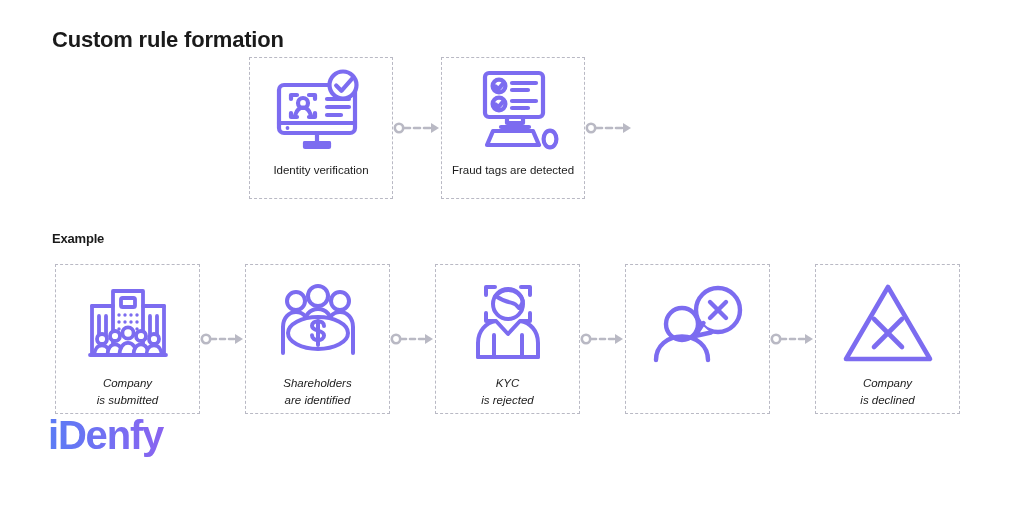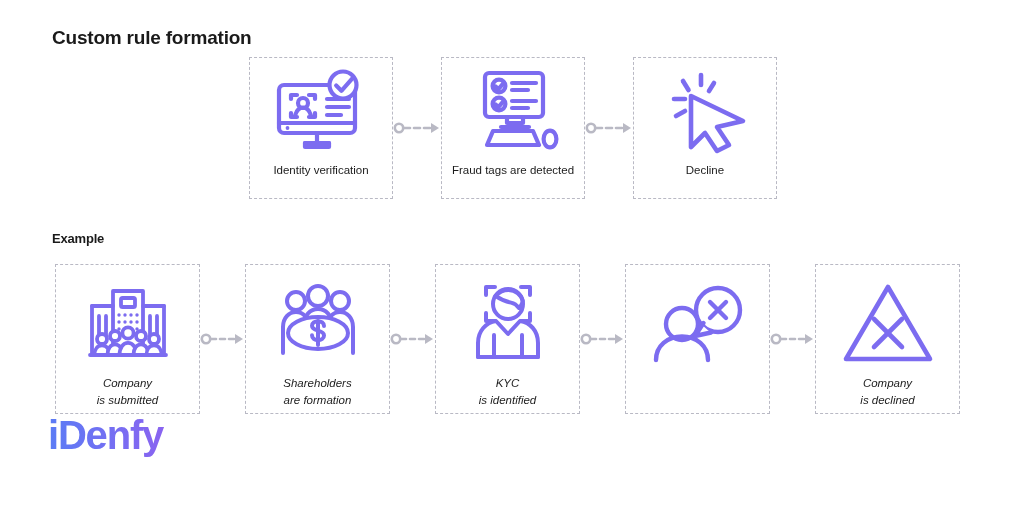--- a/index.html
+++ b/index.html
@@ -12,21 +12,21 @@
   .stage{position:absolute;inset:0;}
 
   
   .heading{
     position:absolute;
     font-weight:bold;
     color:#1a1a1a;
     letter-spacing:-0.2px;
     white-space:nowrap;
   }
-  #heading-rule{left:52px;top:27px;font-size:19px;}
+  #heading-rule{left:52px;top:27px;font-size:22px;}
   #heading-example{left:52px;top:231px;font-size:13px;}
 
   
   .row{position:absolute;display:flex;align-items:flex-start;}
   #row-rule{left:249px;top:57px;}
   #row-example{left:55px;top:264px;font-style:italic;}
 
   
   .card{
     box-sizing:border-box;
@@ -150,37 +150,20 @@
     <div class="connector">
       <svg width="48" height="14" viewBox="0 0 48 14">
         <circle cx="6" cy="7" r="4.2" fill="none" stroke="#b9b9c4" stroke-width="2.6"></circle>
         <path d="M10.5 7 H17" stroke="#b9b9c4" stroke-width="2.6" stroke-linecap="round"></path>
         <path d="M21 7 H27" stroke="#b9b9c4" stroke-width="2.6" stroke-linecap="round"></path>
         <path d="M31 7 H37" stroke="#b9b9c4" stroke-width="2.6" stroke-linecap="round"></path>
         <path d="M38 2 L46 7 L38 12 Z" fill="#b9b9c4"></path>
       </svg>
     </div>
 
-    <div class="card">
-      <div class="card-icon">
-        <svg width="96" height="88" viewBox="0 0 96 88" fill="none" stroke="#7c6cf0" stroke-width="4.6" stroke-linecap="round" stroke-linejoin="round">
-
-          <path d="M44 6 V16"></path>
-          <path d="M26 12 L31.5 21"></path>
-          <path d="M57 14 L52 22"></path>
-          <path d="M17 30 H28"></path>
-          <path d="M19 47 L28 42"></path>
-
-          <path d="M34 27 L86 52 L60 58 L72 76 L60 82 L48 64 L34 78 Z"></path>
-        </svg>
-      </div>
-      <div class="card-label">
-        <span>Decline</span>
-      </div>
-    </div>
 
   </div>
 
   <div class="heading" id="heading-example">Example</div>
 
   <div class="row" id="row-example">
 
     <div class="card">
       <div class="card-icon">
         <svg width="96" height="86" viewBox="0 0 96 86" fill="none" stroke="#7c6cf0" stroke-width="3.8" stroke-linecap="round" stroke-linejoin="round">
@@ -261,21 +244,21 @@
           <path d="M32 52 V44 c0 -9.5 6.2 -16 14 -16 c7.8 0 14 6.5 14 16 V52"></path>
 
           <ellipse cx="46" cy="52" rx="30" ry="16" fill="#ffffff"></ellipse>
 
           <path d="M46 40 V64"></path>
           <path d="M52 45 c0 -3.2 -2.8 -4.8 -6 -4.8 c-3.2 0 -6 1.6 -6 4.6 c0 3 3 4 6 4.8 c3 0.8 6 1.8 6 4.8 c0 3 -2.8 4.6 -6 4.6 c-3.2 0 -6 -1.6 -6 -4.8"></path>
         </svg>
       </div>
       <div class="card-label">
         <span>Shareholders</span>
-        <span>are formation</span>
+        <span>are identified</span>
       </div>
     </div>
 
     <div class="connector">
       <svg width="45" height="14" viewBox="0 0 45 14">
         <circle cx="6" cy="7" r="4.2" fill="none" stroke="#b9b9c4" stroke-width="2.6"></circle>
         <path d="M10.5 7 H16" stroke="#b9b9c4" stroke-width="2.6" stroke-linecap="round"></path>
         <path d="M20 7 H25" stroke="#b9b9c4" stroke-width="2.6" stroke-linecap="round"></path>
         <path d="M29 7 H34" stroke="#b9b9c4" stroke-width="2.6" stroke-linecap="round"></path>
         <path d="M35 2 L43 7 L35 12 Z" fill="#b9b9c4"></path>
@@ -296,21 +279,21 @@
           <path d="M31.6 15 c4.8 3.2 9.8 5.6 15.4 6.6 c3.2 0.6 6 2.6 8 5.4 c1.4 -1.4 2.4 -3 3 -4.4 c0.4 -0.9 0.6 -1.8 0.7 -2.8 c-1.6 -6.2 -7.2 -10.8 -14.2 -10.8 c-5 0 -9.6 2.4 -12.9 6 Z"></path>
 
           <path d="M14 76 V62 c0 -12 8 -20.5 18 -22 l12 13 l12 -13 c10 1.5 18 9.5 18 22 v14"></path>
           <path d="M14 76 H74"></path>
           <path d="M30 54 V76"></path>
           <path d="M58 54 V76"></path>
         </svg>
       </div>
       <div class="card-label">
         <span>KYC</span>
-        <span>is identified</span>
+        <span>is rejected</span>
       </div>
     </div>
 
     <div class="connector">
       <svg width="45" height="14" viewBox="0 0 45 14">
         <circle cx="6" cy="7" r="4.2" fill="none" stroke="#b9b9c4" stroke-width="2.6"></circle>
         <path d="M10.5 7 H16" stroke="#b9b9c4" stroke-width="2.6" stroke-linecap="round"></path>
         <path d="M20 7 H25" stroke="#b9b9c4" stroke-width="2.6" stroke-linecap="round"></path>
         <path d="M29 7 H34" stroke="#b9b9c4" stroke-width="2.6" stroke-linecap="round"></path>
         <path d="M35 2 L43 7 L35 12 Z" fill="#b9b9c4"></path>

